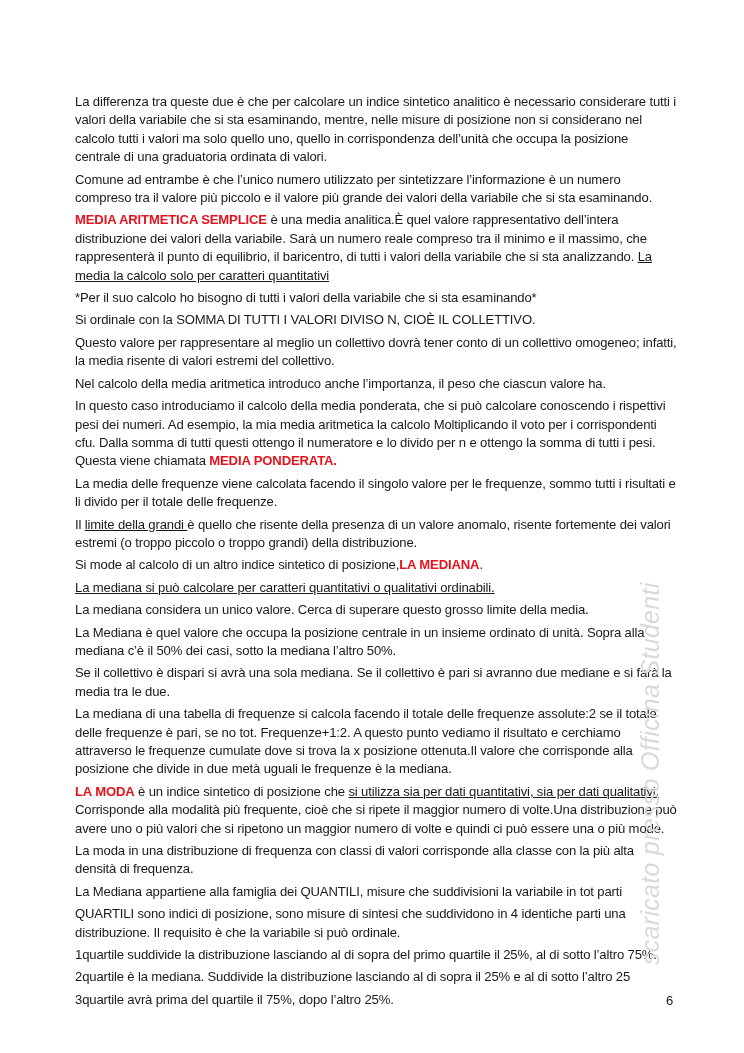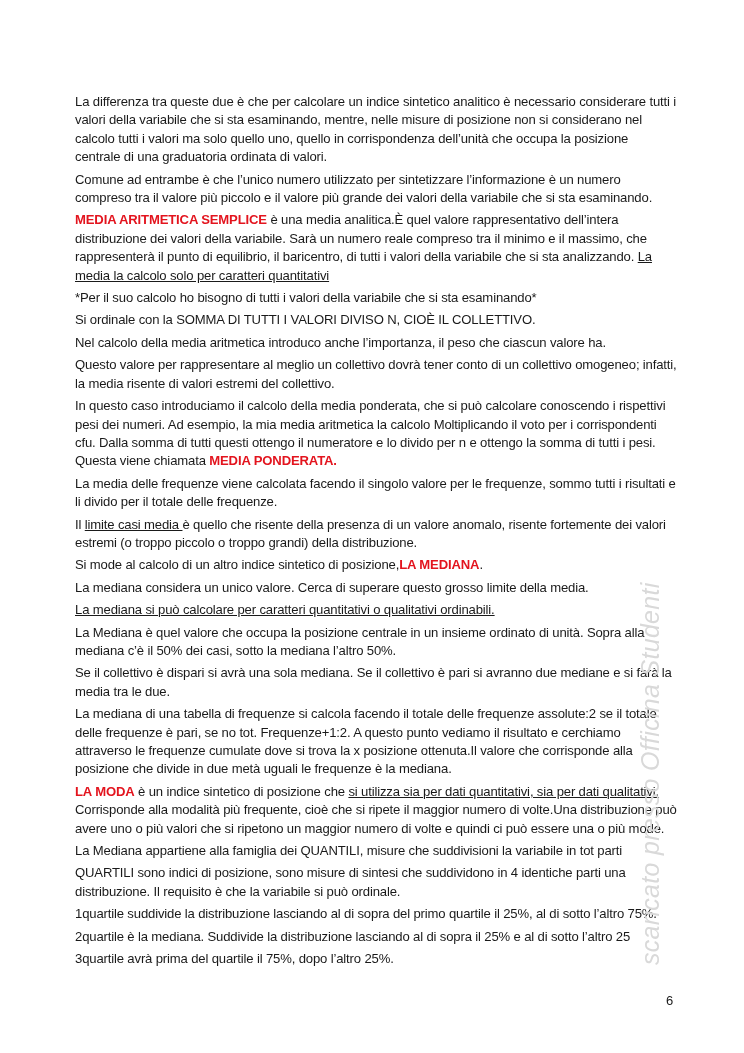--- a/index.html
+++ b/index.html
@@ -27,32 +27,33 @@
 </style>
 </head>
 <body>
 
 <div class="page" id="doc">
     <p><span>La differenza tra queste due è che per calcolare un indice sintetico analitico è necessario considerare tutti i valori della variabile che si sta esaminando, mentre, nelle misure di posizione non si considerano nel calcolo tutti i valori ma solo quello uno, quello in corrispondenza dell’unità che occupa la posizione centrale di una graduatoria ordinata di valori.</span></p>
     <p><span>Comune ad entrambe è che l’unico numero utilizzato per sintetizzare l’informazione è un numero compreso tra il valore più piccolo e il valore più grande dei valori della variabile che si sta esaminando.</span></p>
     <p><span class="red">MEDIA ARITMETICA SEMPLICE</span><span> è una media analitica.È quel valore rappresentativo dell’intera distribuzione dei valori della variabile. Sarà un numero reale compreso tra il minimo e il massimo, che rappresenterà il punto di equilibrio, il baricentro, di tutti i valori della variabile che si sta analizzando. </span><span class="u">La media la calcolo solo per caratteri quantitativi</span></p>
     <p><span>*Per il suo calcolo ho bisogno di tutti i valori della variabile che si sta esaminando*</span></p>
     <p><span>Si ordinale con la SOMMA DI TUTTI I VALORI DIVISO N, CIOÈ IL COLLETTIVO.</span></p>
+    <p><span>Questo valore per rappresentare al meglio un collettivo dovrà tener conto di un collettivo omogeneo; infatti, la media risente di valori estremi del collettivo.</span></p>
     <p><span>Nel calcolo della media aritmetica introduco anche l’importanza, il peso che ciascun valore ha.</span></p>
-    <p><span>Questo valore per rappresentare al meglio un collettivo dovrà tener conto di un collettivo omogeneo; infatti, la media risente di valori estremi del collettivo.</span></p>
     <p><span>In questo caso introduciamo il calcolo della media ponderata, che si può calcolare conoscendo i rispettivi pesi dei numeri. Ad esempio, la mia media aritmetica la calcolo Moltiplicando il voto per i corrispondenti cfu. Dalla somma di tutti questi ottengo il numeratore e lo divido per n e ottengo la somma di tutti i pesi. Questa viene chiamata </span><span class="red">MEDIA PONDERATA.</span></p>
     <p><span>La media delle frequenze viene calcolata facendo il singolo valore per le frequenze, sommo tutti i risultati e li divido per il totale delle frequenze.</span></p>
-    <p><span>Il </span><span class="u">limite casi media </span><span>è quello che risente della presenza di un valore anomalo, risente fortemente dei valori estremi (o troppo piccolo o troppo grandi) della distribuzione.</span></p>
+    <p><span>Il </span><span class="u">limite della grandi </span><span>è quello che risente della presenza di un valore anomalo, risente fortemente dei valori estremi (o troppo piccolo o troppo grandi) della distribuzione.</span></p>
     <p><span>Si mode al calcolo di un altro indice sintetico di posizione,</span><span class="red">LA MEDIANA</span><span>.</span></p>
+    <p><span class="u">La mediana si può calcolare per caratteri quantitativi o qualitativi ordinabili.</span></p>
     <p><span>La mediana considera un unico valore.  Cerca di superare questo grosso limite della media.</span></p>
-    <p><span class="u">La mediana si può calcolare per caratteri quantitativi o qualitativi ordinabili.</span></p>
     <p><span>La Mediana è quel valore che occupa la posizione centrale in un insieme ordinato di unità. Sopra alla mediana c’è il 50% dei casi, sotto la mediana l’altro 50%.</span></p>
     <p><span>Se il collettivo è dispari si avrà una sola mediana. Se il collettivo è pari si avranno due mediane e si farà la media tra le due.</span></p>
     <p><span>La mediana di una tabella di frequenze si calcola facendo il totale delle frequenze assolute:2 se il totale delle frequenze è pari, se no tot. Frequenze+1:2. A questo punto vediamo il risultato e cerchiamo attraverso le frequenze cumulate dove si trova la x posizione ottenuta.Il valore che corrisponde alla posizione che divide in due metà uguali le frequenze è la mediana.</span></p>
     <p><span class="red">LA MODA</span><span> è un indice sintetico di posizione che </span><span class="u">si utilizza sia per dati quantitativi, sia per dati qualitativi.</span><span> Corrisponde alla modalità più frequente, cioè che si ripete il maggior numero di volte.Una distribuzione può avere uno o più valori che si ripetono un maggior numero di volte e quindi ci può essere una o più mode.</span></p>
+    <p><span>La moda in una distribuzione di frequenza con classi di valori corrisponde alla classe con la più alta densità di frequenza.</span></p>
     <p><span>La Mediana appartiene alla famiglia dei QUANTILI, misure che suddivisioni la variabile in tot parti</span></p>
     <p><span class="bold">QUARTILI</span><span> sono indici di posizione, sono misure di sintesi che suddividono in 4 identiche parti una distribuzione. Il requisito è che la variabile si può ordinale.</span></p>
     <p><span>1quartile suddivide la distribuzione lasciando al di sopra del primo quartile il 25%, al di sotto l’altro 75%.</span></p>
     <p><span>2quartile è la mediana. Suddivide la distribuzione lasciando al di sopra il 25% e al di sotto l’altro 25</span></p>
     <p><span>3quartile avrà prima del quartile il 75%, dopo l’altro 25%.</span></p>
   </div>
 
 <div class="watermark">scaricato presso Officina Studenti</div>
 <div class="pagenum">6</div>
 

